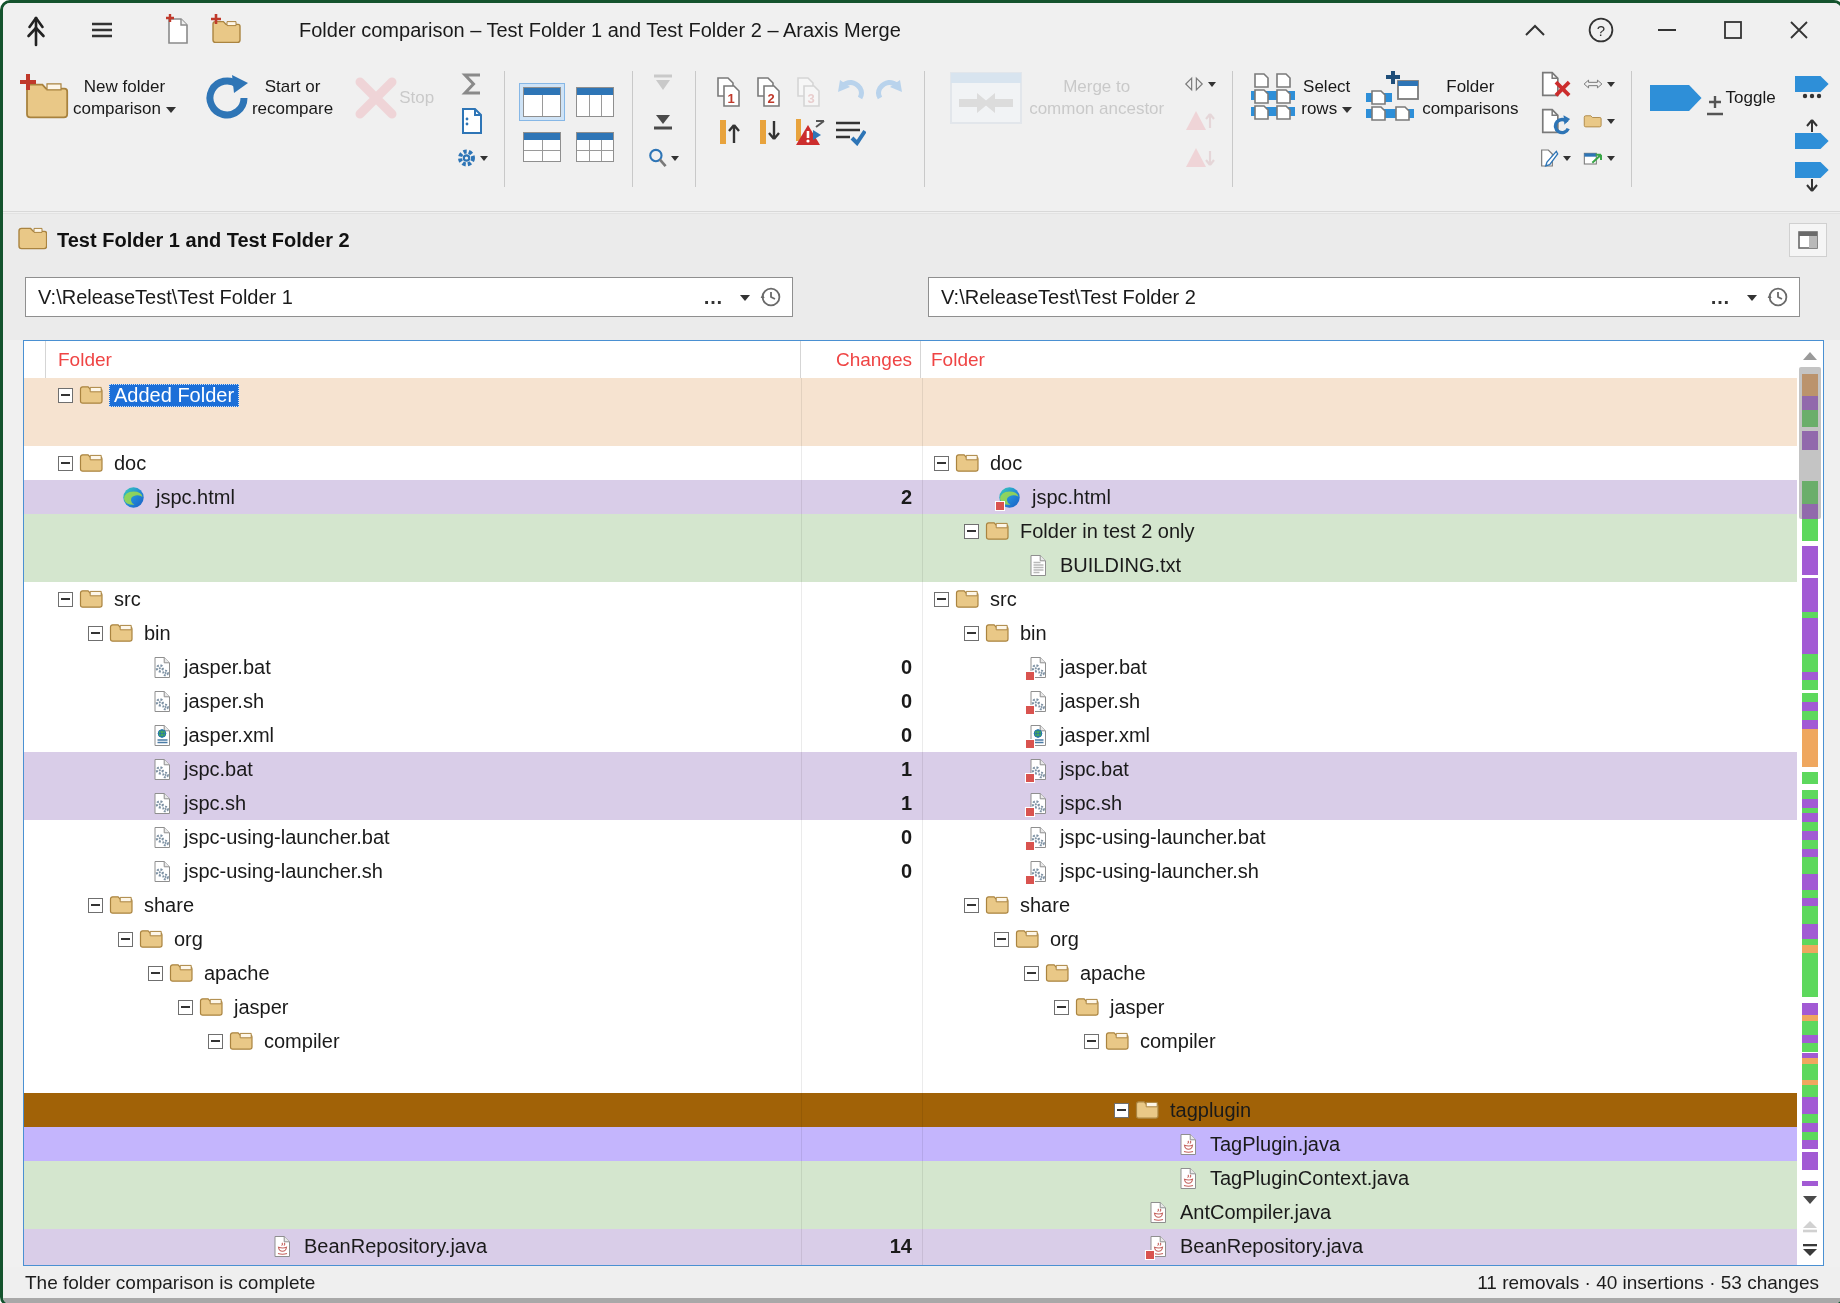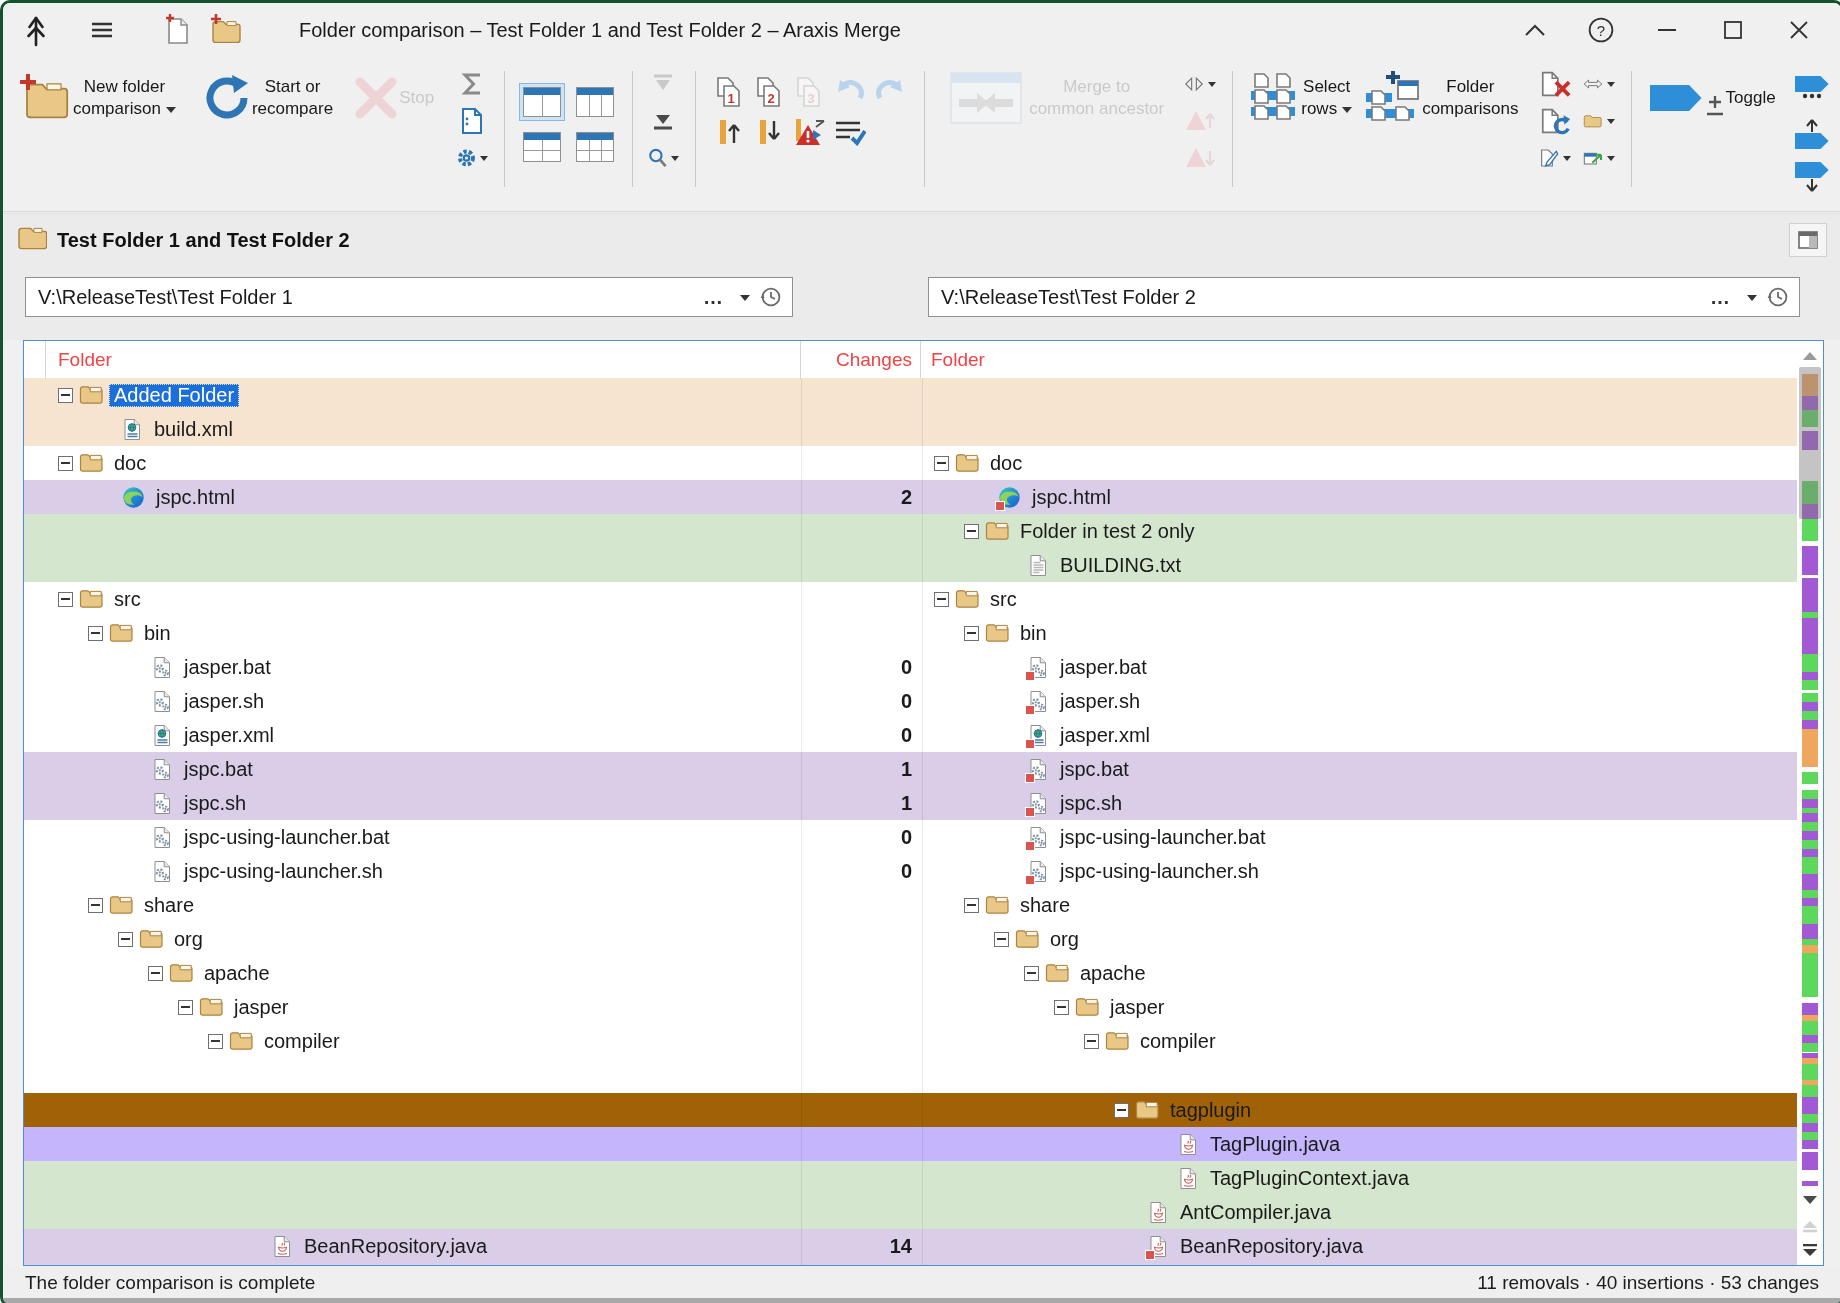--- a/index.html
+++ b/index.html
@@ -567,32 +567,20 @@
                 <path d="M1.5 4 q0-2.2 2.2-2.2 h5.4 l2.1 2.3 h10.2 q1.6 0 1.6 1.7 V16 q0 2.2-2.2 2.2 H3.7 q-2.2 0-2.2-2.2z" fill="#e9c887" stroke="#aa8440" stroke-width="1.2"></path>
                 <path d="M11.2 2.4 h11 v4.4 h-11z" fill="#fdf6e8" stroke="#aa8440"></path>
               </svg>
             </span>
             <span class="lab sel" style="background: rgb(28, 111, 216);">Added Folder</span>
           </div>
           <div class="cell mid"></div>
           <div class="cell right"></div>
         </div>
         <div class="row" style="background: rgb(246, 227, 208);">
-          <div class="cell left" style="padding-left: 98px;">
-            <span class="ric">
-              <svg width="21" height="23" viewBox="0 0 21 23">
-                <path d="M3 1.5 h9.2 l5.3 5.3 V21.5 H3z" fill="#fff" stroke="#8f8f8f"></path>
-                <path d="M12.2 1.5 v5.3 h5.3" fill="#e8e8e8" stroke="#8f8f8f"></path>
-                <circle cx="10" cy="9.5" r="3.8" fill="#4caf50" stroke="#1f6fb2"></circle>
-                <path d="M6.2 9.5 h7.6 M10 5.7 a5.3 5.3 0 0 1 0 7.6 M10 5.7 a5.3 5.3 0 0 0 0 7.6" stroke="#1f6fb2" stroke-width="0.7" fill="none"></path>
-                <path d="M5.5 16 h10 M5.5 18.5 h10" stroke="#4a7ba6" stroke-width="1.5"></path>
-              </svg>
-            </span>
-            <span class="lab">build.xml</span>
-          </div>
           <div class="cell mid"></div>
           <div class="cell right"></div>
         </div>
         <div class="row" style="background: rgb(255, 255, 255);">
           <div class="cell left" style="padding-left: 34px;">
             <span class="exp">
               <i></i>
             </span>
             <span class="ric">
               <svg width="24" height="20" viewBox="0 0 24 20">

